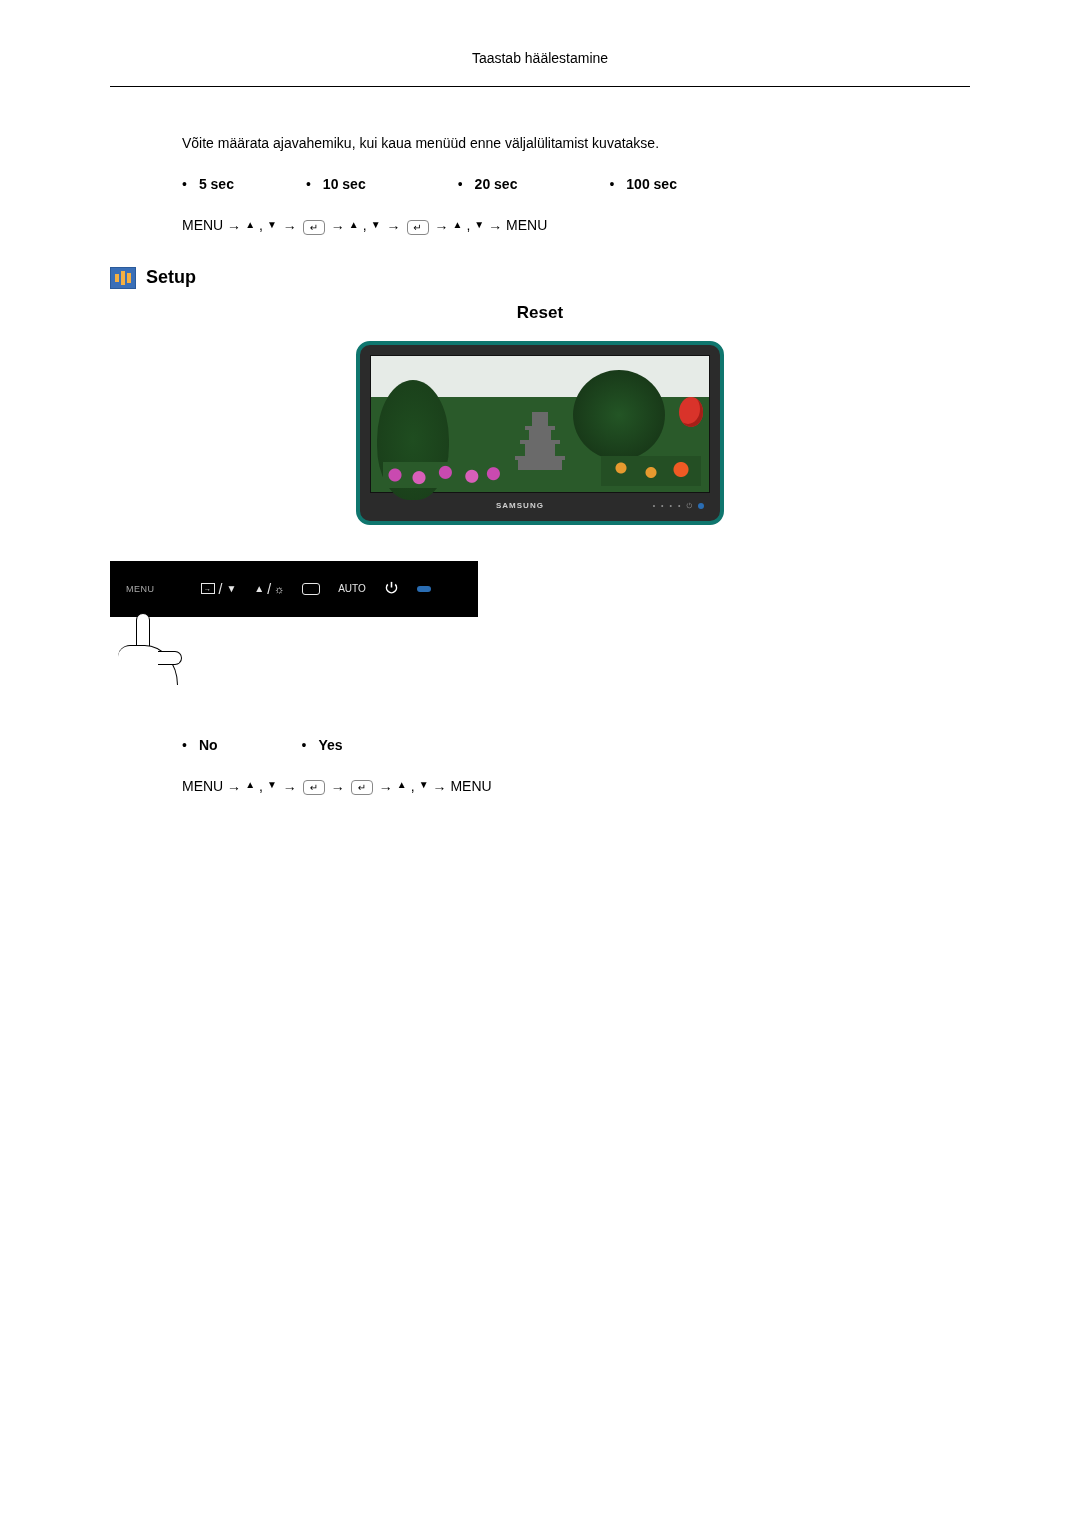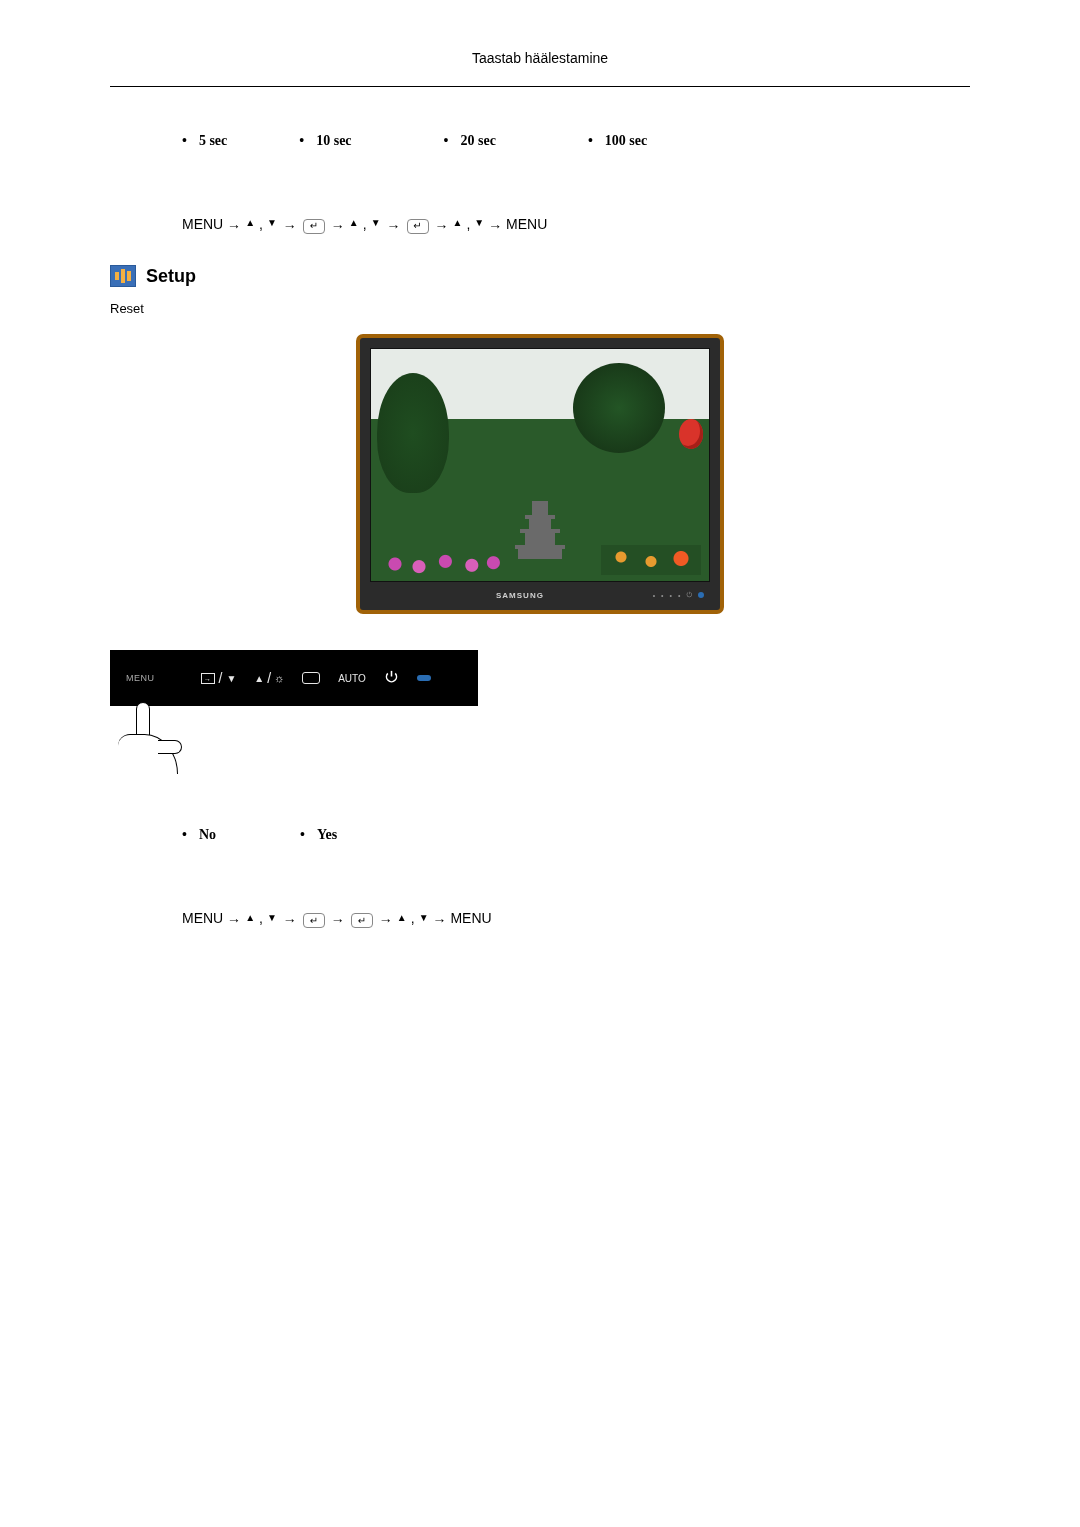--- a/index.html
+++ b/index.html
@@ -12,46 +12,46 @@
       padding: 50px 110px 60px;
     }
     .hr-top { border: none; border-top: 1px solid #000; margin-top: 20px; }
     .header-title { text-align: center; margin-bottom: 10px; }
     .hr-top-wrap { margin-bottom: 45px; }
     .content { padding-left: 72px; }
     .para { margin-bottom: 22px; line-height: 1.6; }
     .option-row { display: flex; margin-bottom: 22px; }
     .option-item { display: flex; align-items: baseline; margin-right: 52px; }
     .bullet { margin-right: 12px; }
-    .bold { font-weight: bold; font-family: Liberation Serif, serif; }
+    .bold { font-weight: bold; }
     .nav-row { display: flex; align-items: center; margin-bottom: 30px; line-height: 1.6; }
-    .nav-row span, .nav-row svg { margin-right: 4px; margin-top: 42px; }
+    .nav-row span, .nav-row svg { margin-right: 4px; }
     .arrow { margin: 0 2px; }
     .tri { font-size: 10px; position: relative; top: -1px; }
     .enter-icon {
       display: inline-flex; align-items: center; justify-content: center;
       width: 22px; height: 15px; border: 1px solid #888; border-radius: 4px;
       font-size: 10px; position: relative; top: 2px; margin: 0 2px;
     }
     .section-row { display: flex; align-items: center; margin: 1px 0 8px; }
     .setup-icon {
       display: flex; align-items: center; justify-content: center; gap: 2px;
       width: 26px; height: 22px; background: #3a6fb7; margin-right: 10px;
       border: 1px solid #2a5a9a;
     }
     .setup-icon span { display: inline-block; width: 4px; background: #f5b042; }
     .setup-icon span:nth-child(1){ height: 8px; }
     .setup-icon span:nth-child(2){ height: 14px; }
     .setup-icon span:nth-child(3){ height: 10px; }
     .setup-title { font-size: 18px; font-weight: bold; }
-    .subheading { font-size: 13px; font-weight: normal; margin: 14px 0 18px; }
+    .subheading { font-size: 17px; font-weight: bold; margin: 14px 0 18px; text-align: center; }
     .figure-wrap { display: flex; justify-content: center; margin-bottom: 36px; }
     .monitor {
-      width: 368px; height: 280px; background: #2b2b2b;
-      border: 4px solid #a16207; border-radius: 7px; position: relative; overflow: hidden;
+      width: 368px; height: 184px; background: #2b2b2b;
+      border: 4px solid #0f766e; border-radius: 14px; position: relative; overflow: hidden;
     }
     .screen {
       position: absolute; top: 10px; left: 10px; right: 10px; bottom: 28px;
       background: linear-gradient(to bottom, #e6ebe7 0%, #e6ebe7 30%, #2a5a2a 30%, #2a5a2a 100%);
       border: 1px solid #111;
     }
     .trees-left { position: absolute; left: 6px; top: 24px; width: 72px; height: 120px;
       background: radial-gradient(ellipse at center, #1f4d20 0%, #1a3f1a 80%); border-radius: 50% 50% 45% 45%; }
     .trees-right { position: absolute; right: 44px; top: 14px; width: 92px; height: 90px;
       background: radial-gradient(ellipse at center, #235525 0%, #173617 80%); border-radius: 50%; }
@@ -115,20 +115,21 @@
 
 <div class="header-title">
   <span>Taastab häälestamine</span>
 </div>
 <div class="hr-top-wrap">
     <hr class="hr-top">
   </div>
 
 <div class="content">
 
+  <p class="para">Võite määrata ajavahemiku, kui kaua menüüd enne väljalülitamist kuvatakse.</p>
 
   <div class="option-row">
     <div class="option-item">
       <span class="bullet">•</span>
       <span class="bold">5 sec</span>
     </div>
     <div class="option-item" style="margin-left:20px">
       <span class="bullet">•</span>
       <span class="bold">10 sec</span>
     </div>

